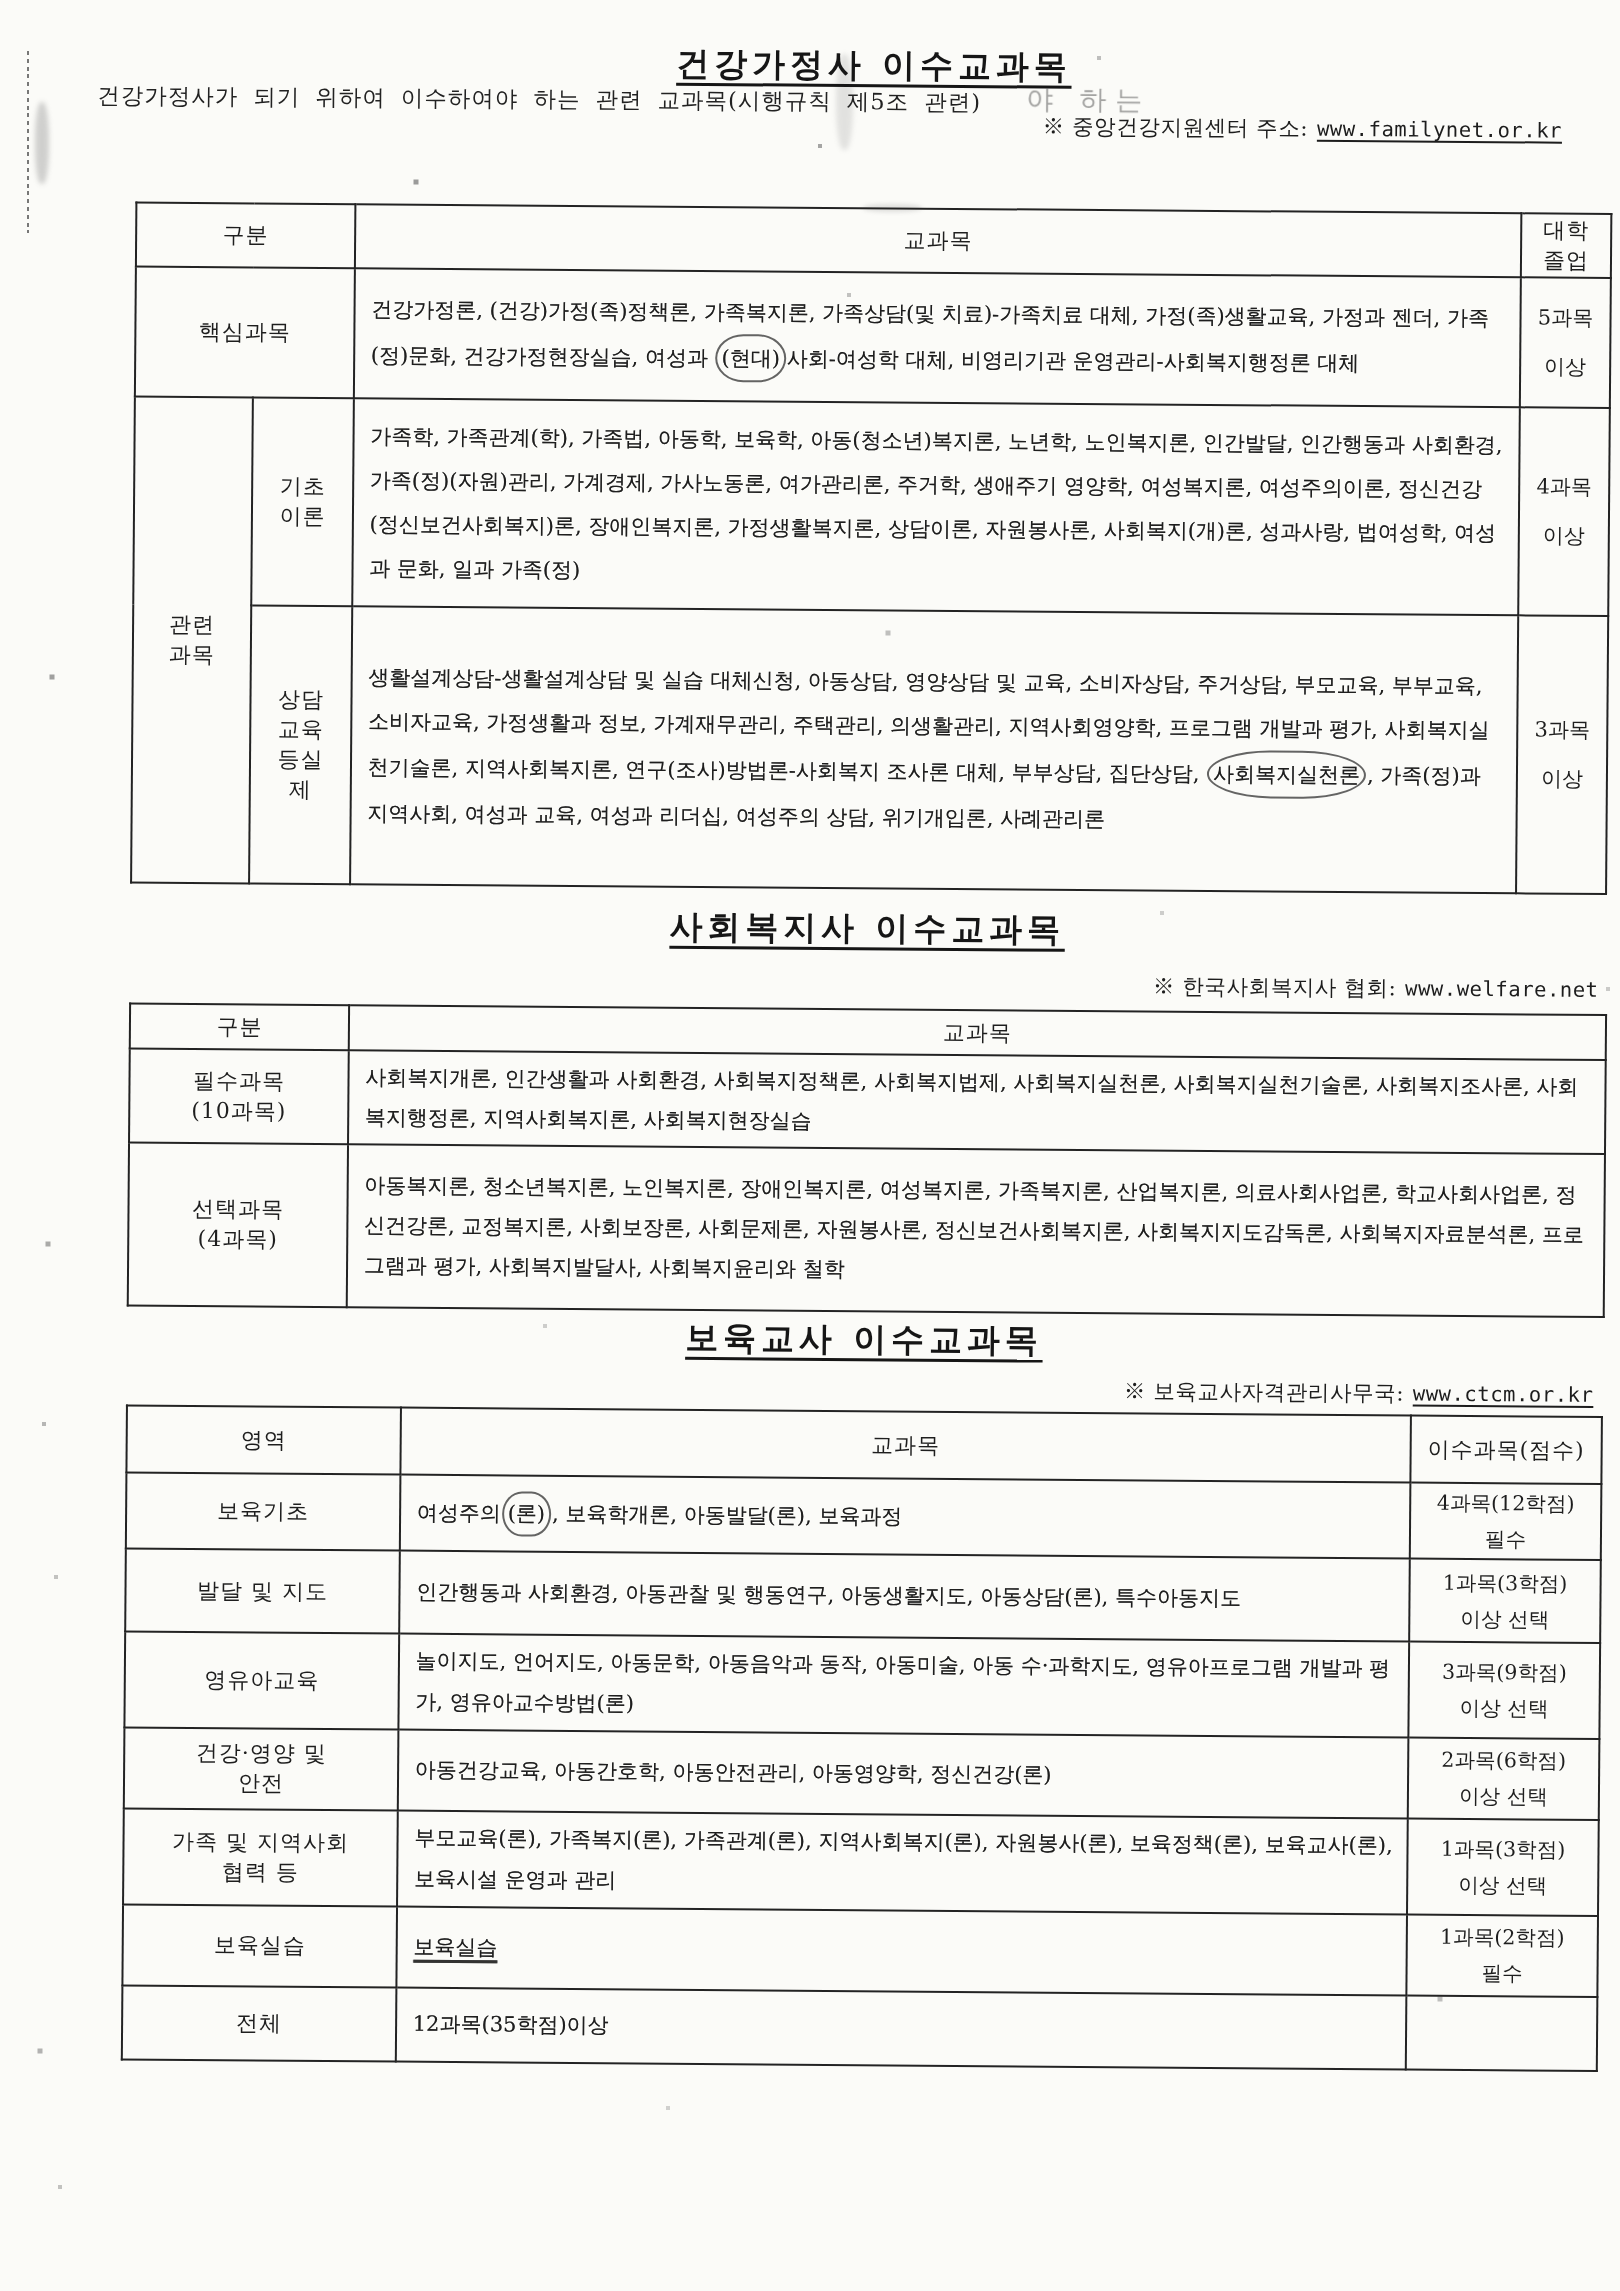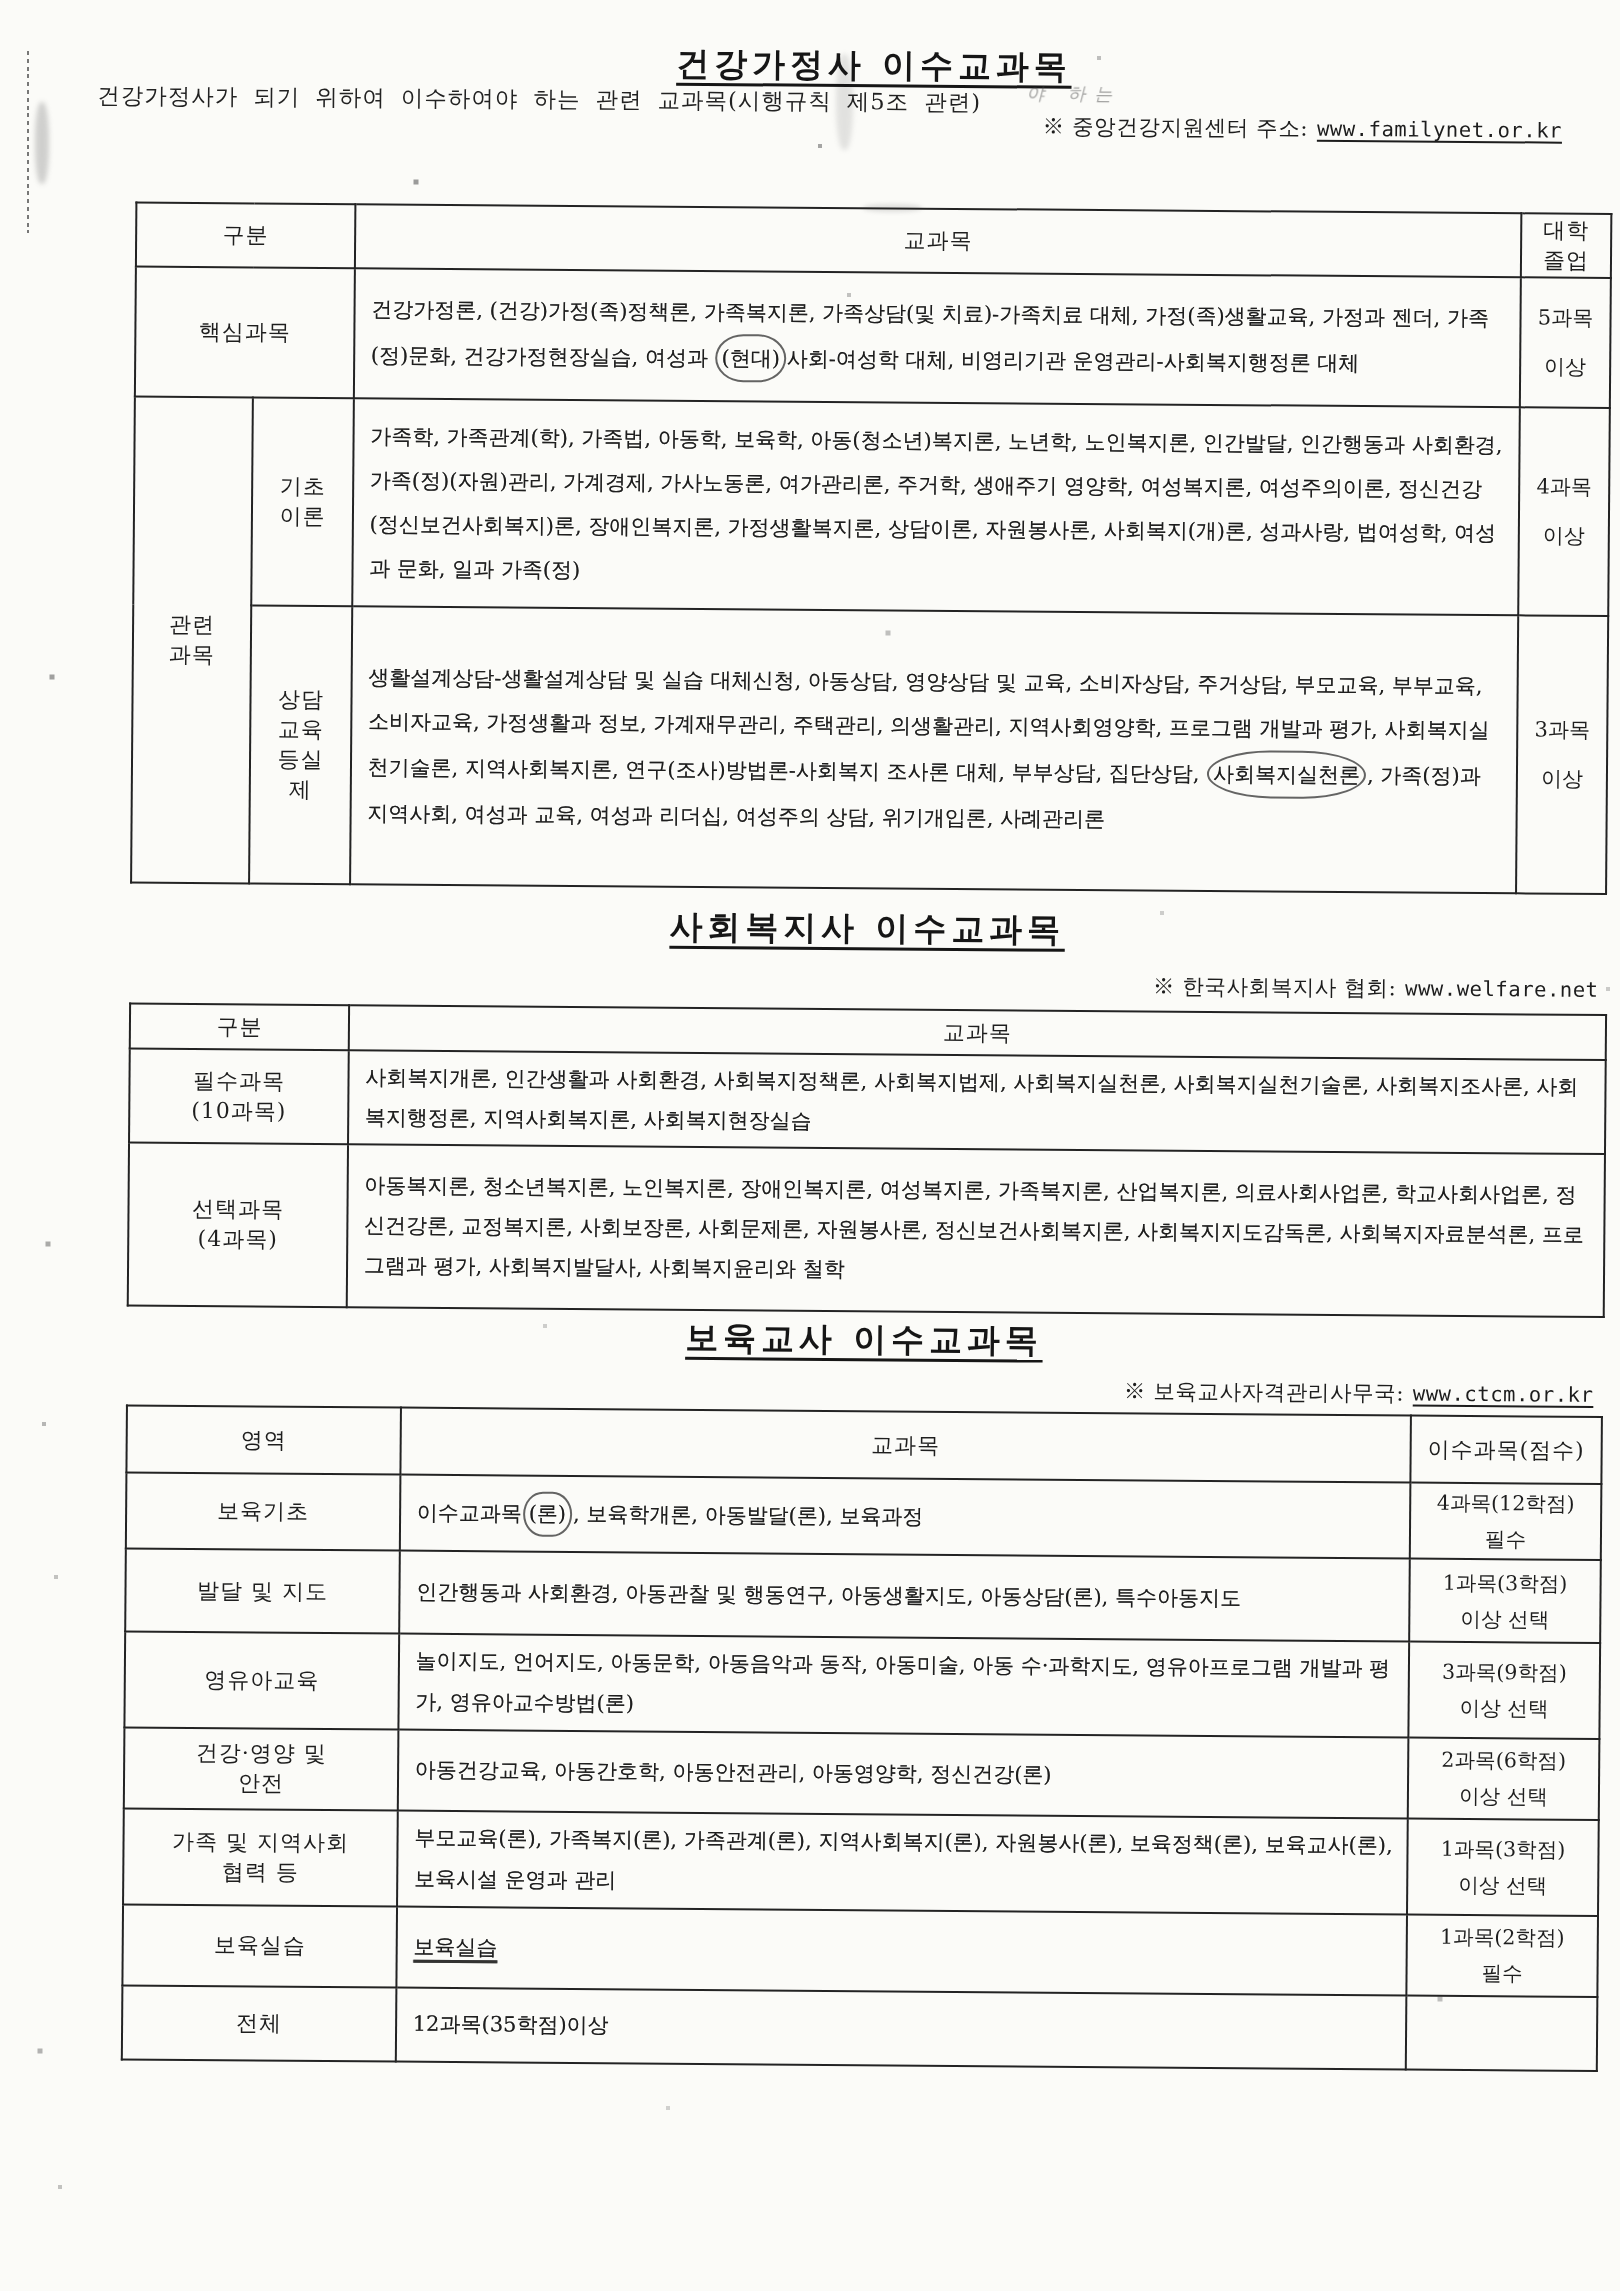--- a/index.html
+++ b/index.html
@@ -15,22 +15,22 @@
     font-size:33px;font-weight:bold;letter-spacing:4.9px;color:#161616;
   }
   .sec-title span{
     text-decoration:underline;text-decoration-thickness:2.9px;text-underline-offset:7.8px;
   }
   .subtitle{
     position:absolute;left:98px;top:80px;font-size:22.5px;letter-spacing:1px;
     word-spacing:6.9px;color:#222;
   }
   .ghost{
-    position:absolute;left:1027px;top:74px;font-size:18px;letter-spacing:8.8px;
-    color:#4a4a4a;opacity:.5;filter:blur(0.5px);font-style:italic;
+    position:absolute;left:1027px;top:74px;font-size:27px;letter-spacing:8.8px;
+    color:#4a4a4a;opacity:.5;filter:blur(0.5px);
   }
   .note{position:absolute;font-size:21.6px;letter-spacing:0.5px;color:#1d1d1d;}
   .note .url{margin-left:8.8px;font-family:"DejaVu Sans Mono","Liberation Mono",monospace;font-size:20.6px;}
   .note .u{text-decoration:underline;text-underline-offset:3.9px;}
   #note1{top:104px;right:57px;}
   #note2{top:963px;right:13.7px;}
   #note3{top:1368px;right:15.7px;}
   #title1{top:37px;}
   #title2{top:900px;}
   #title3{top:1311px;}
@@ -210,21 +210,21 @@
           <col class="t3c3">
         </colgroup>
       <tbody>
         <tr class="head">
           <td class="lbl">영역</td>
           <td class="lbl">교과목</td>
           <td class="lbl">이수과목(점수)</td>
         </tr>
         <tr>
           <td class="lbl pre">보육기초</td>
-          <td class="content"><span>이수교과목</span><span class="circled">(론)</span><span>, 보육학개론, 아동발달(론), 보육과정</span></td>
+          <td class="content"><span>여성주의</span><span class="circled">(론)</span><span>, 보육학개론, 아동발달(론), 보육과정</span></td>
           <td class="lbl pre req3">4과목(12학점)
 필수</td>
         </tr>
         <tr>
           <td class="lbl pre">발달 및 지도</td>
           <td class="content">인간행동과 사회환경, 아동관찰 및 행동연구, 아동생활지도, 아동상담(론), 특수아동지도</td>
           <td class="lbl pre req3">1과목(3학점)
 이상 선택</td>
         </tr>
         <tr>

